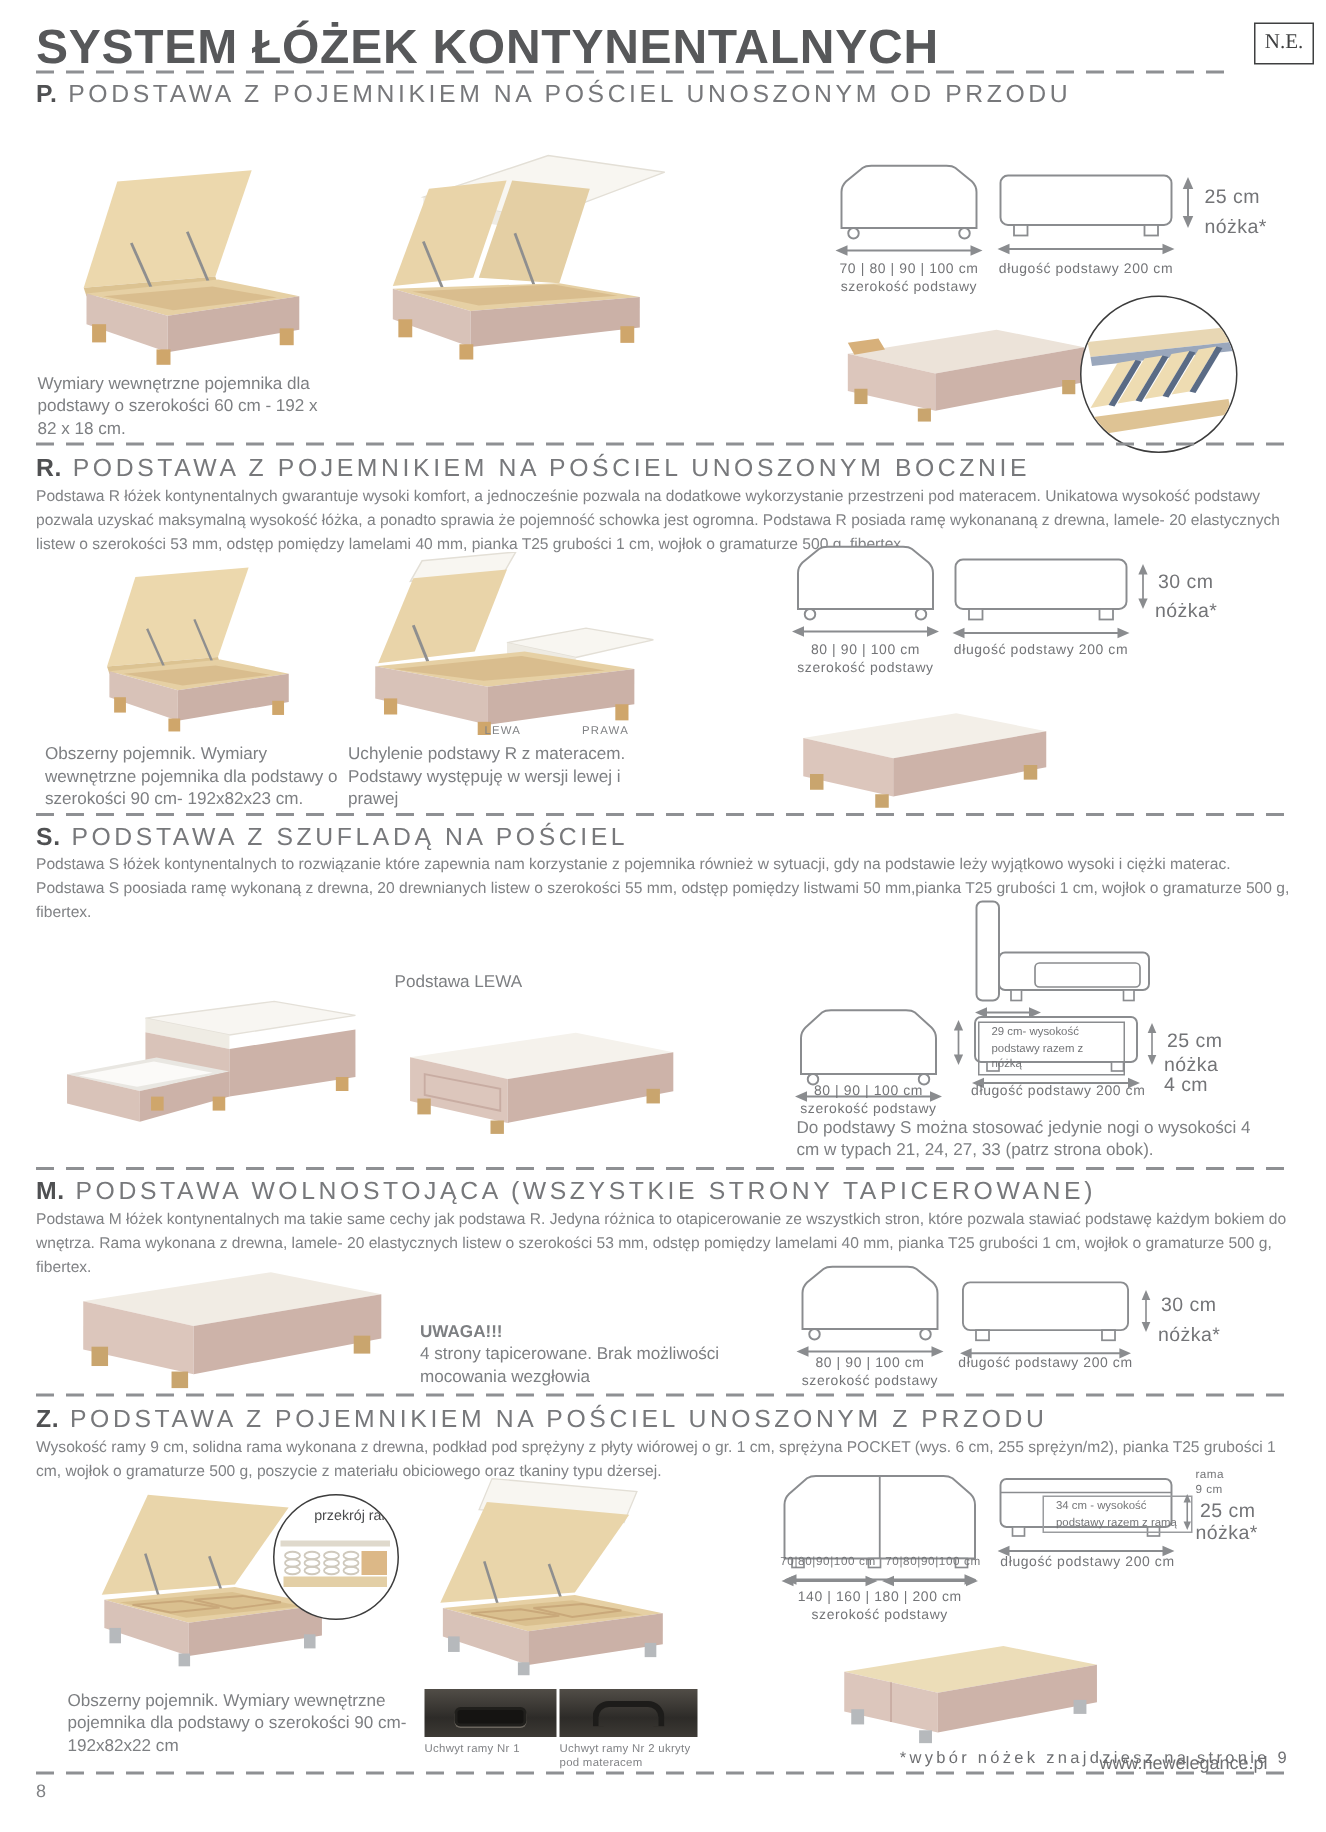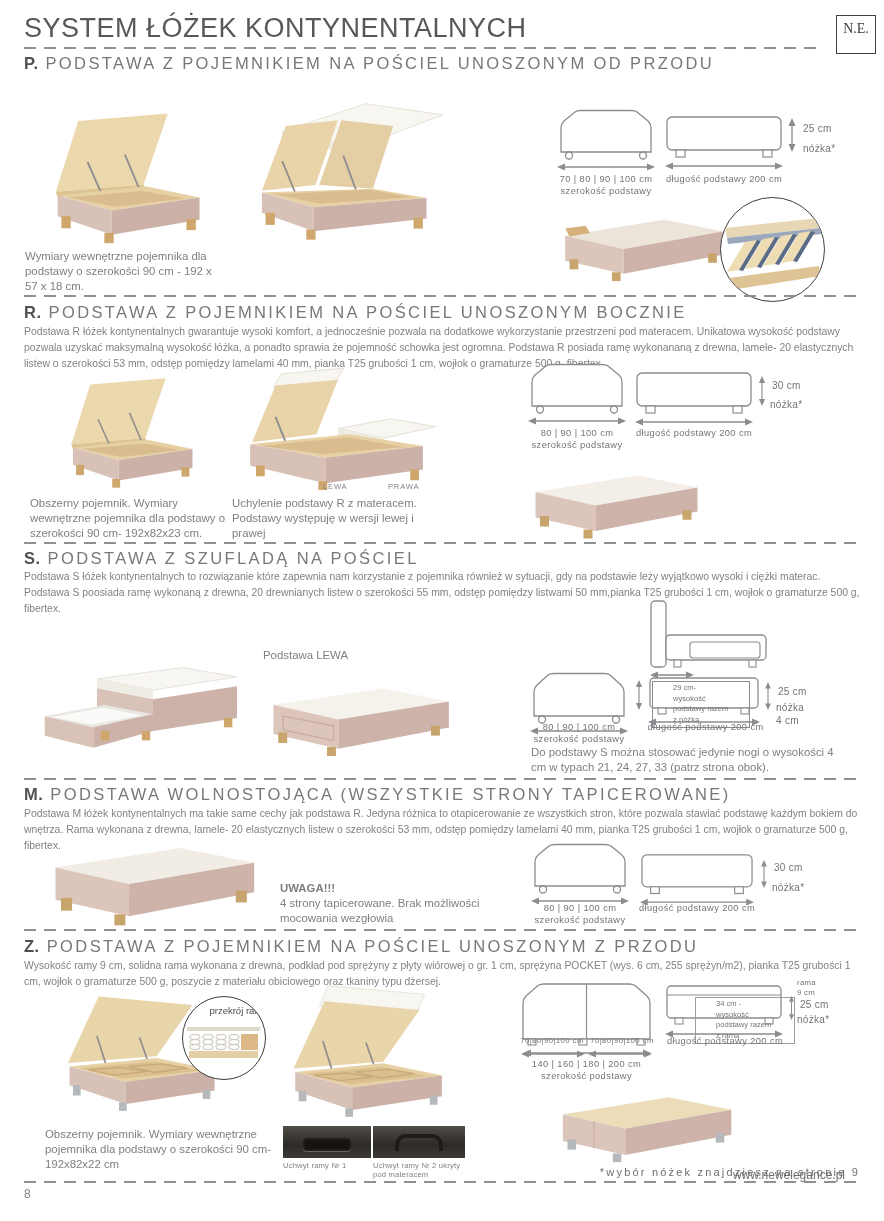--- a/index.html
+++ b/index.html
@@ -1,45 +1,45 @@
 <!DOCTYPE html>
 <html><head>
 <meta charset="utf-8">
 <style>
   html,body{margin:0;padding:0;background:#fff}
   .page{position:relative;width:884px;height:1221px;background:#fff;font-family:"Liberation Sans",sans-serif;overflow:hidden}
   .abs{position:absolute}
-  .h-title{font-size:27px;font-weight:400;color:#57585a;letter-spacing:.5px;white-space:nowrap}
+  .h-title{font-size:32px;font-weight:700;color:#57585a;letter-spacing:.5px;white-space:nowrap}
   .dashes{height:2px;background:repeating-linear-gradient(90deg,#8e9093 0 12px,transparent 12px 20px)}
   .logo-box{border:1.5px solid #3f4041;color:#3f4041;font-family:"Liberation Serif",serif;font-size:14px;text-align:center;box-sizing:border-box;padding-top:5px}
   .sec-h{font-size:16.5px;color:#77787b;letter-spacing:2.4px;white-space:nowrap}
   .sec-h .ltr{font-weight:700;color:#4f5052;letter-spacing:.5px;margin-right:7px}
   .desc{font-size:10.4px;color:#808285;line-height:1.52}
   .caption{font-size:11.4px;color:#7d7f82;line-height:1.33}
   .cap-sm{font-size:7.6px;color:#808285;letter-spacing:.8px;white-space:nowrap}
   .dlab{font-size:9.3px;color:#737477;letter-spacing:.4px;text-align:center}
-  .dlab2{font-size:10px;color:#737477;letter-spacing:.3px}
-  .diag-box{border:1px solid #8a8c8f;background:transparent;font-size:7.6px;color:#737477;line-height:1.4;padding:1px 20px;box-sizing:border-box}
+  .dlab2{font-size:13px;color:#737477;letter-spacing:.3px}
+  .diag-box{border:1px solid #8a8c8f;background:transparent;font-size:7.6px;color:#737477;line-height:1.4;padding:1px 8px;box-sizing:border-box}
   .note-right{font-size:8.6px;color:#77787b;line-height:1.5;text-align:right}
   .b{font-weight:700}
   svg{display:block}
   .handle{background:linear-gradient(180deg,#514d47,#2d2b28 60%,#3d3a35)}
   .handle-bar{width:44px;height:9px;background:#151412;border:2px solid #201f1c;border-radius:4px;margin:12px auto 0;box-shadow:0 1px 0 #6b665e}
   .handle-arc{width:40px;height:13px;border:4px solid #1d1c1a;border-bottom:none;border-radius:11px 11px 0 0;margin:8px auto 0}
   .inset{border-radius:50%;border:1.6px solid #3c3c3c;background:#fff;box-sizing:border-box;overflow:hidden}
   .pre{white-space:pre-line}
 </style>
 </head>
 <body>
 
 <div class="page">
 
   <div class="abs h-title" style="left:24px;top:13px">SYSTEM ŁÓŻEK KONTYNENTALNYCH</div>
   <div class="abs dashes" style="left:24px;top:47px;width:800px"></div>
-  <div class="abs logo-box" style="left:836px;top:15px;width:40px;height:39px">N.E.</div>
+  <div class="abs logo-box" style="left:836px;top:15px;width:40px;height:28px">N.E.</div>
 
   <div class="abs sec-h" style="left:24px;top:54px"><span class="ltr">P.</span><span>PODSTAWA Z POJEMNIKIEM NA POŚCIEL UNOSZONYM OD PRZODU</span></div>
 
   <svg class="abs" style="left:28px;top:106px" width="190" height="140" viewBox="0 0 200 150">
     <polygon points="28,92 52,16 148,8 122,84" fill="#ecd8ad"></polygon>
     <polygon points="28,92 122,84 124,90 30,98" fill="#dcc392"></polygon>
     <line x1="62" y1="60" x2="78" y2="96" stroke="#8f8f8f" stroke-width="2"></line>
     <line x1="102" y1="52" x2="118" y2="90" stroke="#8f8f8f" stroke-width="2"></line>
     <polygon points="30,96 124,86 182,98 88,112" fill="#e6d0a4"></polygon>
     <polygon points="42,98 120,91 166,99 92,108" fill="#d9bd8e"></polygon>
@@ -59,21 +59,21 @@
     <line x1="118" y1="60" x2="132" y2="98" stroke="#8f8f8f" stroke-width="2"></line>
     <polygon points="30,100 150,96 208,106 86,116" fill="#e6d0a4"></polygon>
     <polygon points="44,102 146,97 192,105 92,112" fill="#d9bd8e"></polygon>
     <polygon points="30,100 86,116 86,142 30,122" fill="#d8c2b8"></polygon>
     <polygon points="86,116 208,106 208,128 86,142" fill="#cbb1a7"></polygon>
     <rect x="34" y="122" width="10" height="13" fill="#cfa66b"></rect>
     <rect x="78" y="140" width="10" height="11" fill="#cfa66b"></rect>
     <rect x="194" y="127" width="10" height="12" fill="#cfa66b"></rect>
   </svg>
 
-  <div class="abs caption" style="left:25px;top:249px;width:192px">Wymiary wewnętrzne pojemnika dla podstawy o szerokości 90 cm - 192 x 57 x 18 cm.</div>
+  <div class="abs caption" style="left:25px;top:249px;width:192px">Wymiary wewnętrzne pojemnika dla podstawy o szerokości 60 cm - 192 x 82 x 18 cm.</div>
 
   <svg class="abs" style="left:556px;top:108px" width="100" height="66" viewBox="0 0 100 66">
     <path d="M5 44 L5 20 Q5 16 8 13 L19 4 Q21 2.5 25 2.5 L75 2.5 Q79 2.5 81 4 L92 13 Q95 16 95 20 L95 44 Z" fill="#fff" stroke="#8a8c8f" stroke-width="1.3"></path>
     <circle cx="13" cy="47.5" r="3.5" fill="#fff" stroke="#8a8c8f" stroke-width="1.3"></circle>
     <circle cx="87" cy="47.5" r="3.5" fill="#fff" stroke="#8a8c8f" stroke-width="1.3"></circle>
     <line x1="4" y1="59" x2="96" y2="59" stroke="#8a8c8f" stroke-width="1.3"></line>
     <polygon points="1,59 9,55.5 9,62.5" fill="#8a8c8f"></polygon>
       <polygon points="99,59 91,55.5 91,62.5" fill="#8a8c8f"></polygon>
   </svg>
   <div class="abs dlab" style="left:546px;top:174px;width:120px">70 | 80 | 90 | 100 cm</div>

